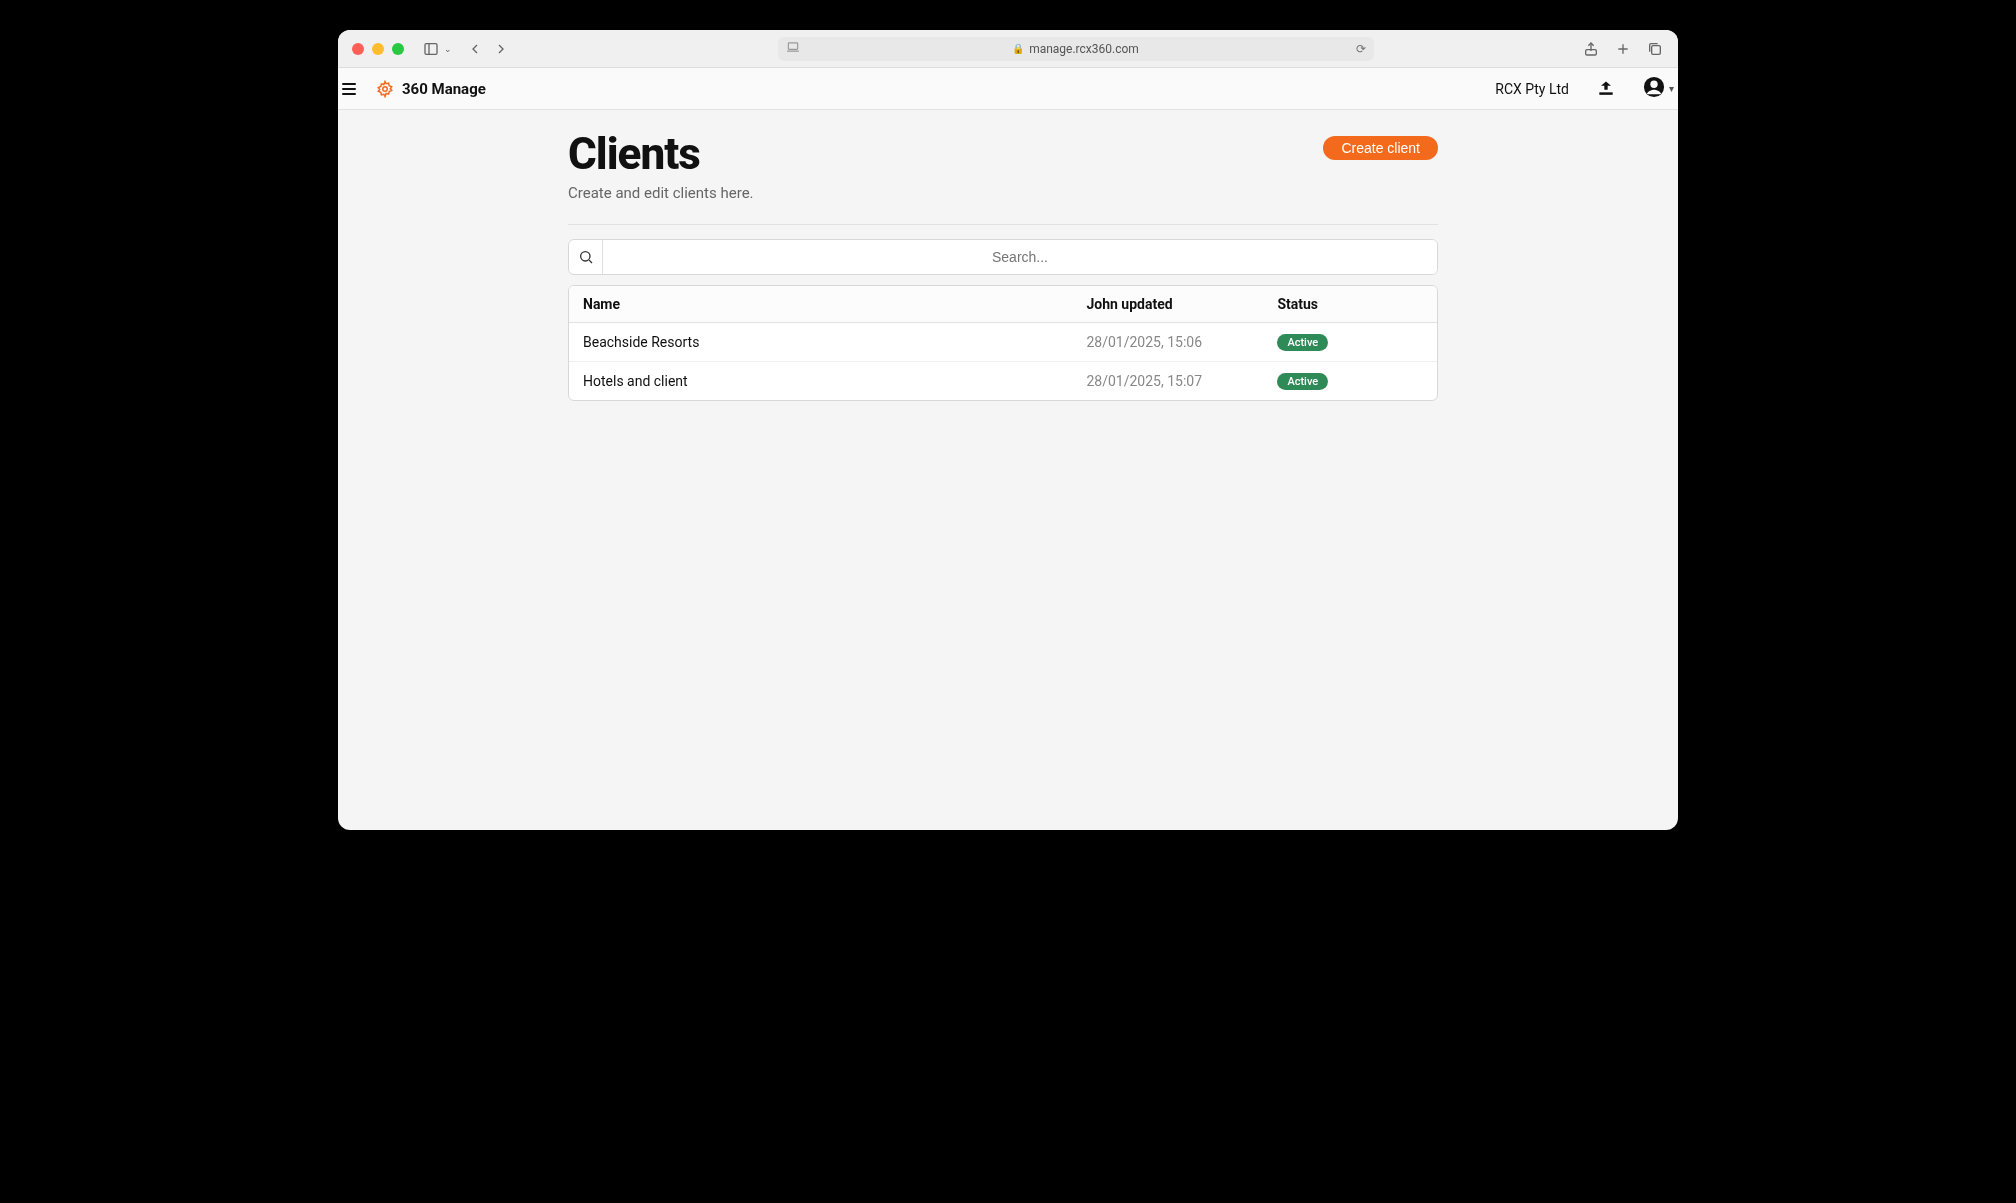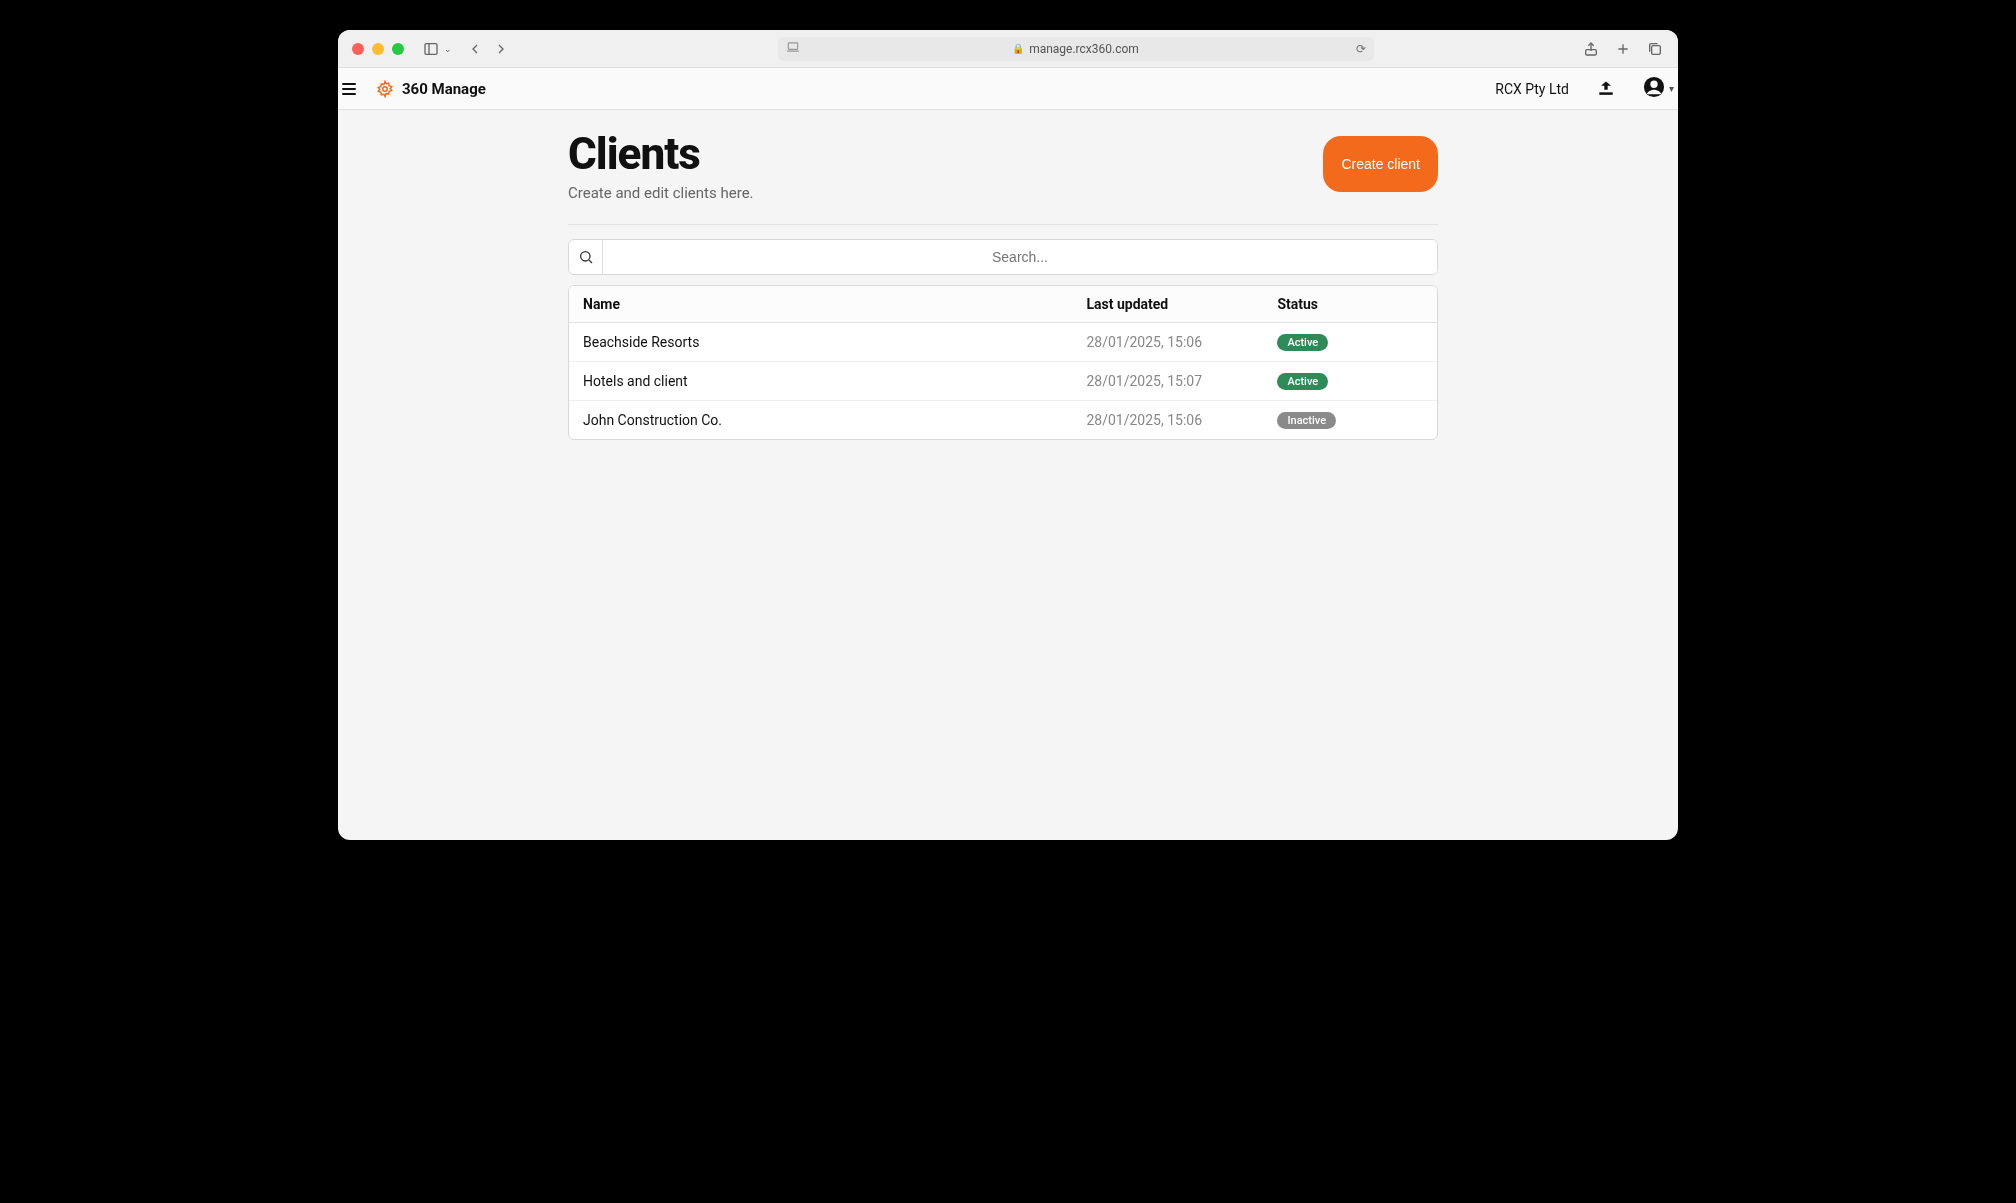--- a/index.html
+++ b/index.html
@@ -80,21 +80,21 @@
 }
 .container {
   max-width: 870px;
   margin: 0 0 0 230px;
 }
 .page-head { display:flex; align-items:flex-start; justify-content:space-between; margin-bottom:22px;}
 .page-title { font-size: 44px; font-weight: 800; letter-spacing:-1px; color:#111;}
 .page-subtitle { font-size:15px; color:#666; margin-top:4px;}
 .btn-primary {
   background:#f36a1d; color:#fff; border:none; border-radius:18px;
-  padding:20px 18px; font-size:14px; font-weight:500; cursor:pointer;
+  padding:4px 18px; font-size:14px; font-weight:500; cursor:pointer;
   margin-top:8px;
 }
 hr.divider { border:none; border-top:1px solid #e2e2e2; margin-bottom:14px;}
 
 .search-row { display:flex; border:1px solid #d8d8d8; border-radius:6px; overflow:hidden; background:#fff; margin-bottom:10px;}
 .search-btn { width:34px; display:flex; align-items:center; justify-content:center; border-right:1px solid #e0e0e0; color:#333; cursor:pointer;}
 .search-input { flex:1; border:none; outline:none; padding:9px 12px; font-size:14px; background:#fff;text-align:center;}
 
 .table { border:1px solid #d8d8d8; border-radius:6px; overflow:hidden; background:#fff; width:100%; border-collapse:separate; border-spacing:0;}
 .table thead th { text-align:left; font-size:14px; font-weight:700; color:#111; padding:10px 14px; border-bottom:1px solid #e2e2e2; background:#fcfcfc;}
@@ -227,38 +227,33 @@
               <line x1="21" y1="21" x2="16.65" y2="16.65"></line>
             </svg>
         </div>
         <input class="search-input" type="text" placeholder="Search..." style="">
       </div>
 
       <table class="table">
         <thead>
           <tr>
             <th class="col-name">Name</th>
-            <th class="col-updated">Last updated</th>
+            <th class="col-updated">John updated</th>
             <th class="col-status">Status</th>
           </tr>
         </thead>
         <tbody id="clients-tbody">
             <tr>
               <td class="col-name">Beachside Resorts</td>
               <td class="col-updated">28/01/2025, 15:06</td>
               <td class="col-status"><span class="badge badge-active">Active</span></td>
             </tr>
             <tr>
               <td class="col-name">Hotels and client</td>
               <td class="col-updated">28/01/2025, 15:07</td>
               <td class="col-status"><span class="badge badge-active">Active</span></td>
             </tr>
-            <tr>
-              <td class="col-name">John Construction Co.</td>
-              <td class="col-updated">28/01/2025, 15:06</td>
-              <td class="col-status"><span class="badge badge-inactive">Inactive</span></td>
-            </tr>
           </tbody>
       </table>
     </div>
   </div>
 
 </div>
 
 </body></html>

